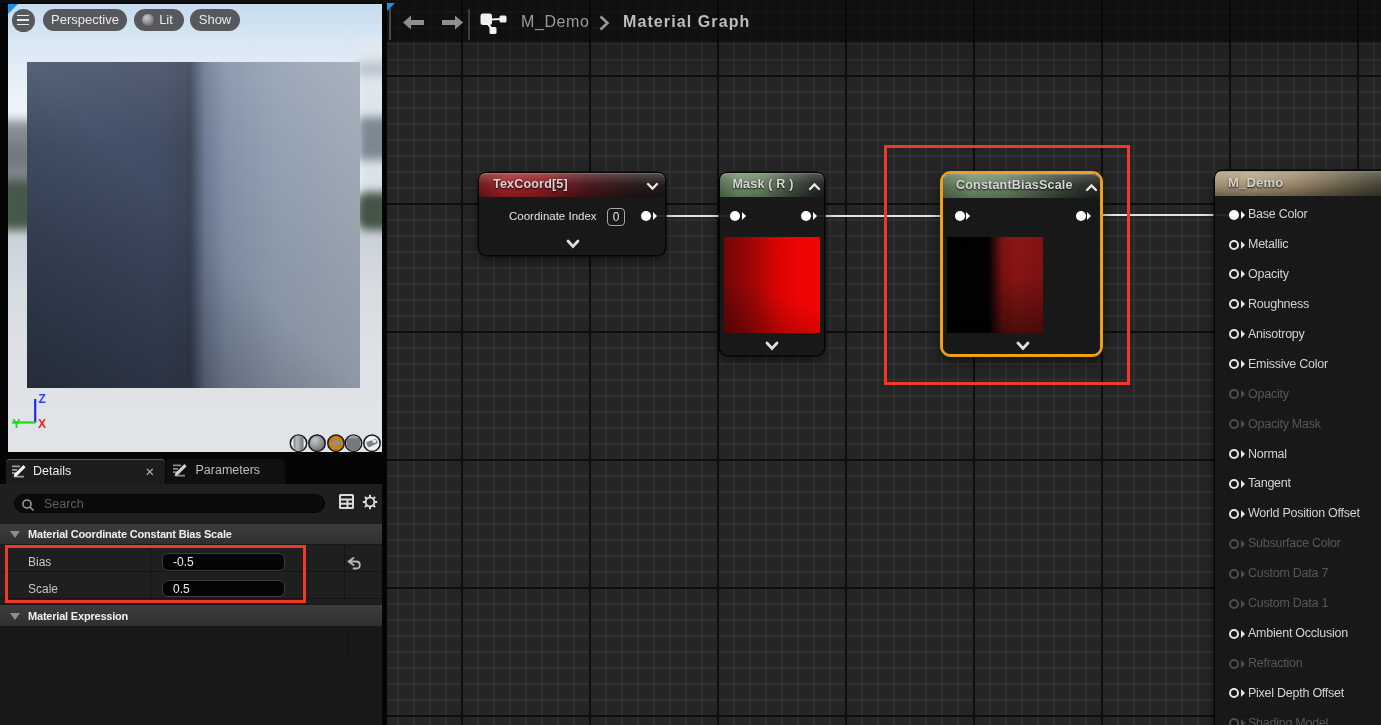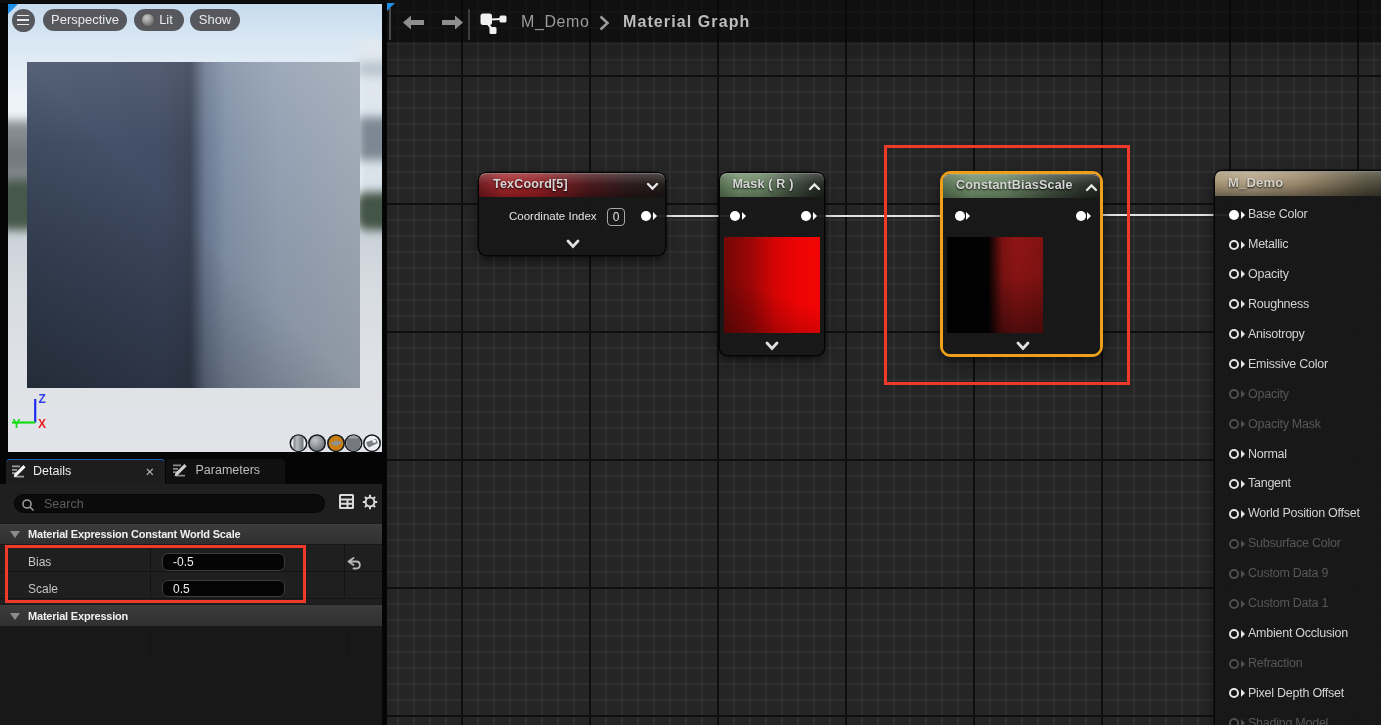--- a/index.html
+++ b/index.html
@@ -218,21 +218,21 @@
         <div class="pintri" style="border-left-color: rgb(230, 230, 230); border-left-width: 4.5px; border-top-width: 4px; border-bottom-width: 4px; left: 26px; top: 309.47px;"></div>
         <div class="plabel" style="left: 33px; top: 305.97px;">Tangent</div>
         <div class="pin hollow" style="left: 13.5px; top: 338.4px;"></div>
         <div class="pintri" style="border-left-color: rgb(230, 230, 230); border-left-width: 4.5px; border-top-width: 4px; border-bottom-width: 4px; left: 26px; top: 339.4px;"></div>
         <div class="plabel" style="left: 33px; top: 335.9px;">World Position Offset</div>
         <div class="pin grey" style="left: 13.5px; top: 368.33px;"></div>
         <div class="pintri grey" style="border-left-width: 4.5px; border-top-width: 4px; border-bottom-width: 4px; left: 26px; top: 369.33px;"></div>
         <div class="plabel off" style="left: 33px; top: 365.83px;">Subsurface Color</div>
         <div class="pin grey" style="left: 13.5px; top: 398.26px;"></div>
         <div class="pintri grey" style="border-left-width: 4.5px; border-top-width: 4px; border-bottom-width: 4px; left: 26px; top: 399.26px;"></div>
-        <div class="plabel off" style="left: 33px; top: 395.76px;">Custom Data 9</div>
+        <div class="plabel off" style="left: 33px; top: 395.76px;">Custom Data 7</div>
         <div class="pin grey" style="left: 13.5px; top: 428.19px;"></div>
         <div class="pintri grey" style="border-left-width: 4.5px; border-top-width: 4px; border-bottom-width: 4px; left: 26px; top: 429.19px;"></div>
         <div class="plabel off" style="left: 33px; top: 425.69px;">Custom Data 1</div>
         <div class="pin hollow" style="left: 13.5px; top: 458.12px;"></div>
         <div class="pintri" style="border-left-color: rgb(230, 230, 230); border-left-width: 4.5px; border-top-width: 4px; border-bottom-width: 4px; left: 26px; top: 459.12px;"></div>
         <div class="plabel" style="left: 33px; top: 455.62px;">Ambient Occlusion</div>
         <div class="pin grey" style="left: 13.5px; top: 488.05px;"></div>
         <div class="pintri grey" style="border-left-width: 4.5px; border-top-width: 4px; border-bottom-width: 4px; left: 26px; top: 489.05px;"></div>
         <div class="plabel off" style="left: 33px; top: 485.55px;">Refraction</div>
         <div class="pin hollow" style="left: 13.5px; top: 517.98px;"></div>
@@ -366,21 +366,21 @@
       <div id="tabParams">
         <svg style="position:absolute;left:6px;top:3px;" width="17" height="17">
           <path d="M1 3.4 H9 M1 6.8 H6 M1 10.2 H8 M3.5 13.6 H13" stroke="#8a8a8a" stroke-width="1.8"></path>
           <path d="M2.6 14.1 L5.6 13.3 L14.6 4.3 L12.4 2.1 L3.4 11.1 Z" fill="#cfcfcf"></path>
         </svg>
         <span class="tabtext" style="left:30px; color:#bdbdbd;">Parameters</span>
       </div>
     </div>
     <div class="sechead" style="top:71px;">
         <div class="sectri"></div>
-        <b>Material Expression Constant World Scale</b>
+        <b>Material Coordinate Constant Bias Scale</b>
       </div>
     <div class="drow" style="top:92.5px; height:27px;">
       <div class="dlabel" style="top:10px;">Bias</div>
       <div class="dinput" style="left:162px; top:8.5px; width:123px; height:17.5px; line-height:16px; padding-left:10px;">-0.5</div>
       <svg style="position:absolute; left:346px; top:12px;" width="16" height="13">
         <path d="M2.5 4.5 L7.5 1 M2.5 4.5 L7.5 8 M2.5 4.5 H10.2 Q13.8 4.5 13.8 8 Q13.8 11.5 10.2 11.5 H7.5" stroke="#b8b8b8" stroke-width="1.8" fill="none" stroke-linecap="round" stroke-linejoin="round"></path>
       </svg>
     </div>
     <div class="drow" style="top:119.5px; height:27px;">
       <div class="dlabel" style="top:10px;">Scale</div>

